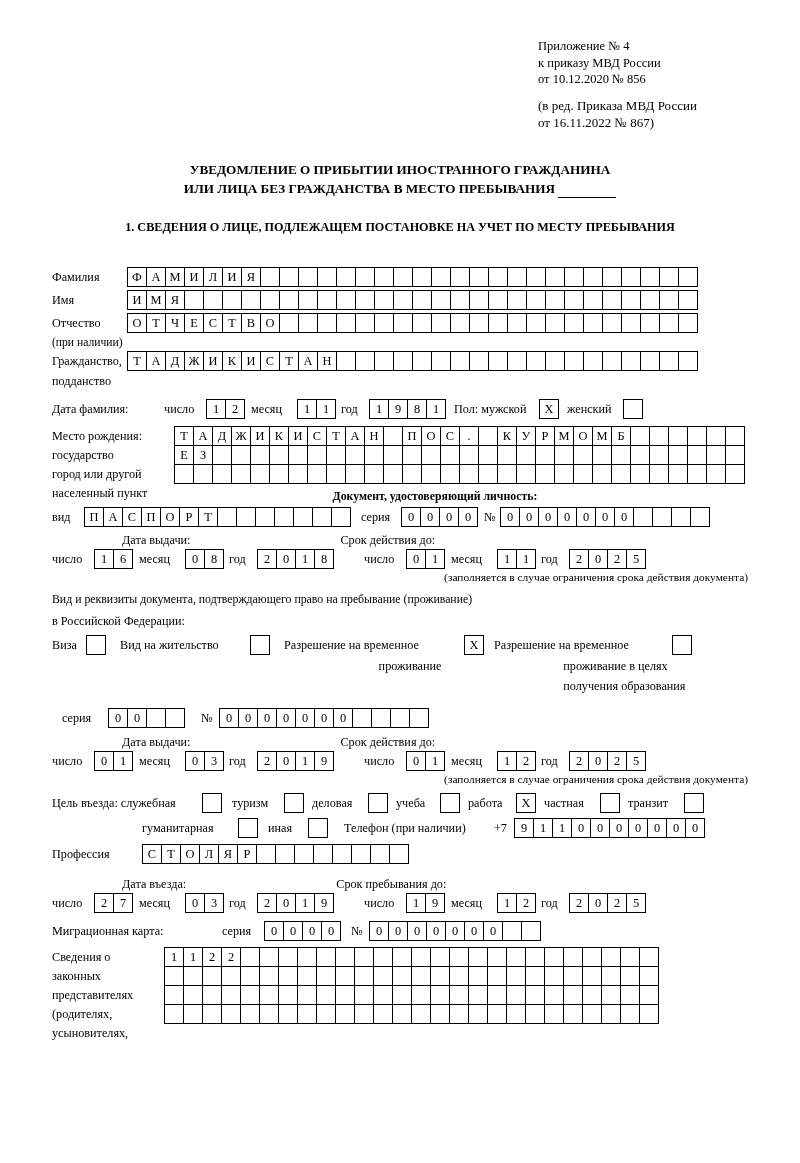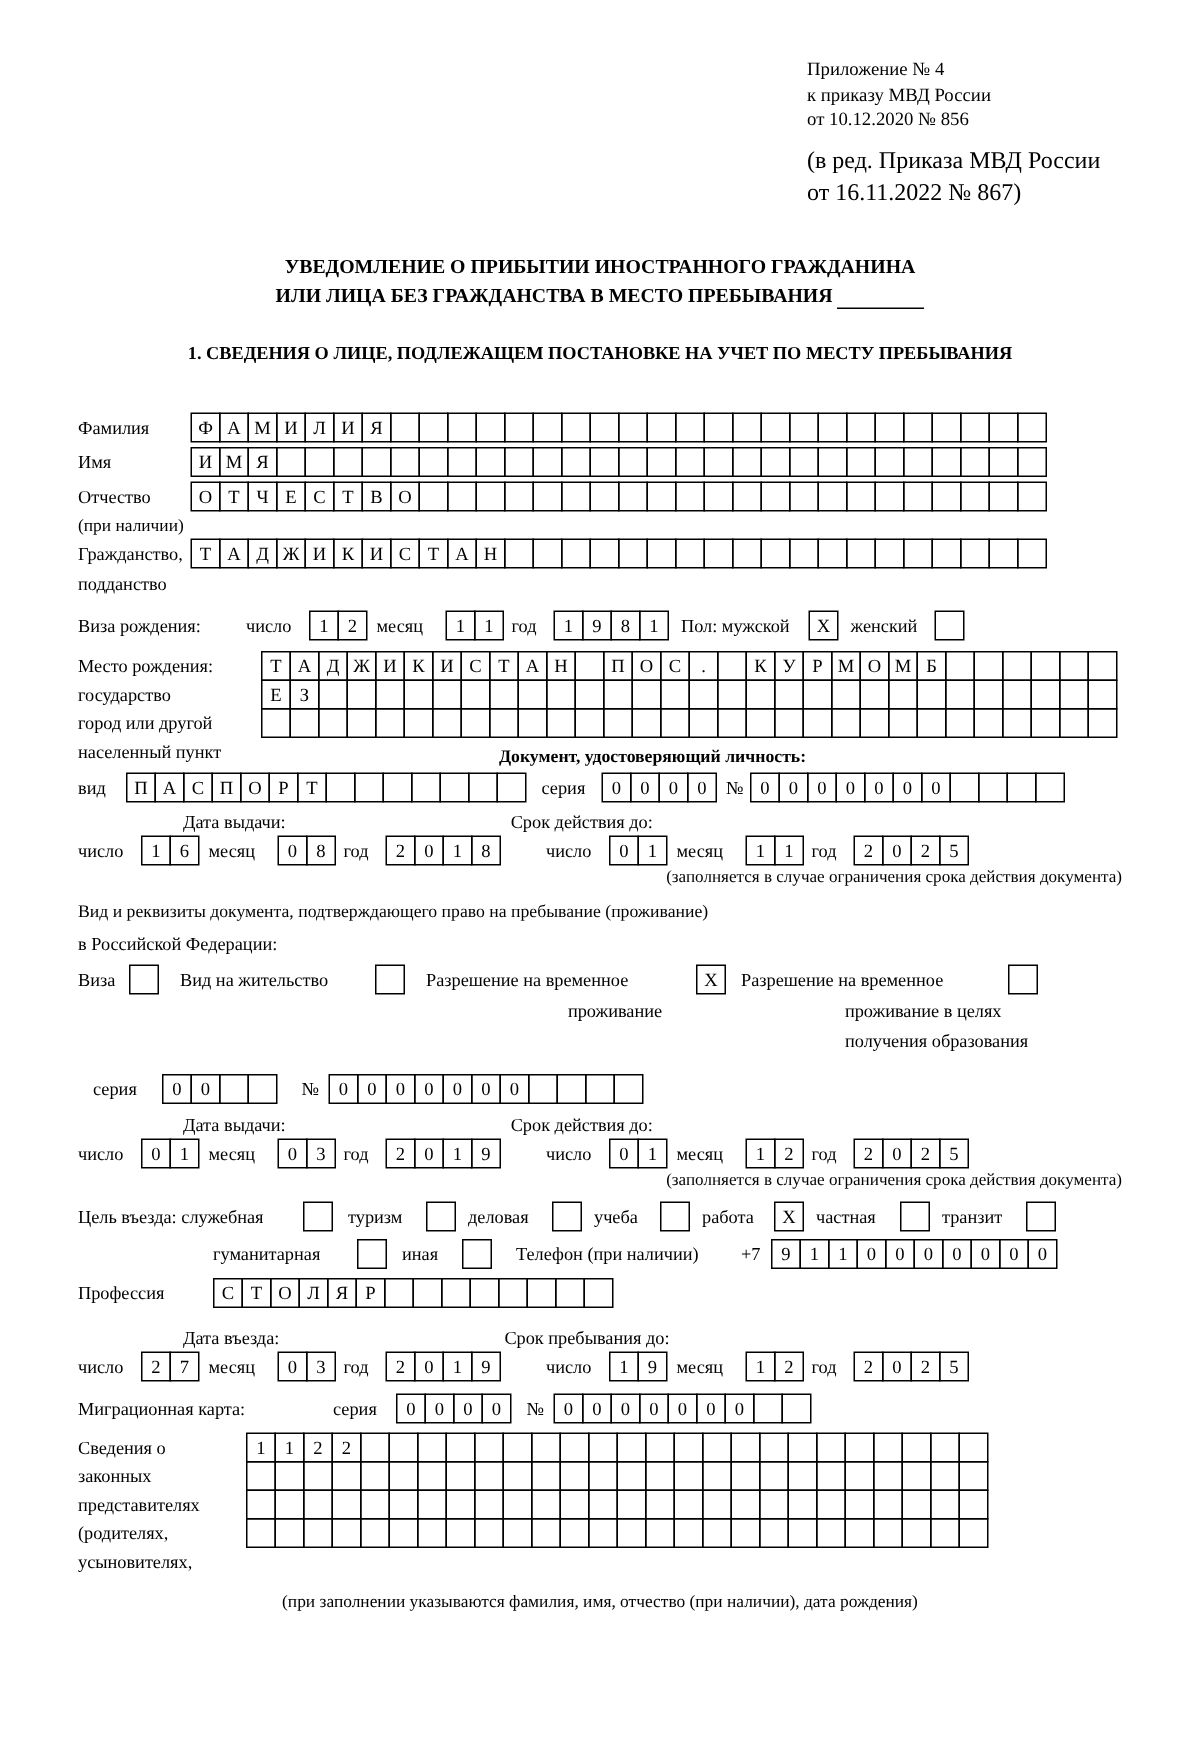--- a/index.html
+++ b/index.html
@@ -1,20 +1,20 @@
 <!DOCTYPE html>
 <html><head>
 <meta charset="utf-8">
 <style>
   html,body{margin:0;padding:0;background:#ffffff;}
   body{width:800px;height:1163px;font-family:"Liberation Serif",serif;color:#000;position:relative;}
   .page{width:800px;height:1163px;position:relative;box-sizing:border-box;padding:38px 52px 10px 52px;}
   .hdr{margin-left:auto;width:210px;font-size:12.5px;line-height:1.32;}
   .hdr .l2{margin-top:0;}
-  .hdr .grp2{margin-top:9px;font-size:16px;line-height:1.32;}
+  .hdr .grp2{margin-top:9px;font-size:13px;line-height:1.32;}
   .forma{text-align:right;font-weight:bold;font-size:13.5px;letter-spacing:.5px;margin-top:22px;}
   .title{text-align:center;font-weight:bold;font-size:13.2px;line-height:1.45;margin-top:26px;}
   .title .l1{display:block;margin-top:29px;}
   .title .l2{display:block;}
   .uline{display:inline-block;border-bottom:1px solid #000;width:58px;height:13px;vertical-align:bottom;}
   .sect{text-align:center;font-weight:bold;font-size:12.2px;margin-top:22px;}
   .row{display:flex;align-items:flex-start;margin-top:4px;}
   .lab{font-size:12.2px;line-height:20px;}
   .lab.small{font-size:11.6px;}
   .cells{display:flex;}
@@ -190,21 +190,21 @@
           <div class="c"></div>
           <div class="c"></div>
           <div class="c"></div>
           <div class="c"></div>
           <div class="c"></div>
           <div class="c"></div>
           <div class="c"></div>
         </div>
       </div>
       <div class="row" style="margin-top: 8px; align-items: center;">
-        <div class="lab" style="width: 112px;">Виза рождения:</div>
+        <div class="lab" style="width: 112px;">Дата фамилия:</div>
         <div class="lab" style="width: 42px;">число</div>
         <div class="cells">
           <div class="c">1</div>
           <div class="c">2</div>
         </div>
         <div style="width: 6px;"></div>
         <div class="lab" style="width: 46px;">месяц</div>
         <div class="cells">
           <div class="c">1</div>
           <div class="c">1</div>
@@ -781,14 +781,13 @@
           <div class="c"></div>
           <div class="c"></div>
           <div class="c"></div>
         </div>
       </div>
       <div class="row" style="margin-top: -1px;">
         <div class="lab" style="width: 112px;">усыновителях,</div>
       </div>
     </div>
 
-  <div class="footnote">(при заполнении указываются фамилия, имя, отчество (при наличии), дата рождения)</div>
 </div>
 
 </body></html>

